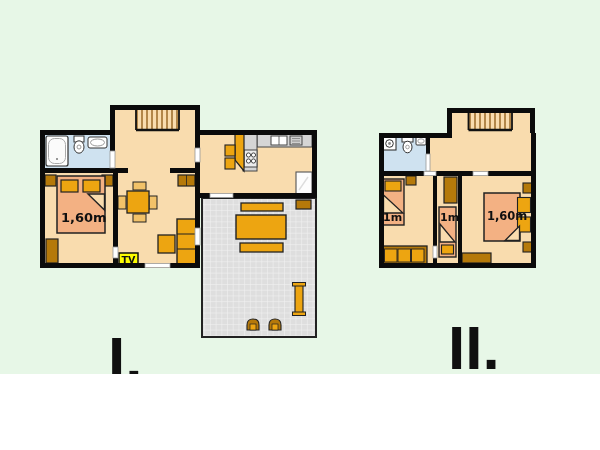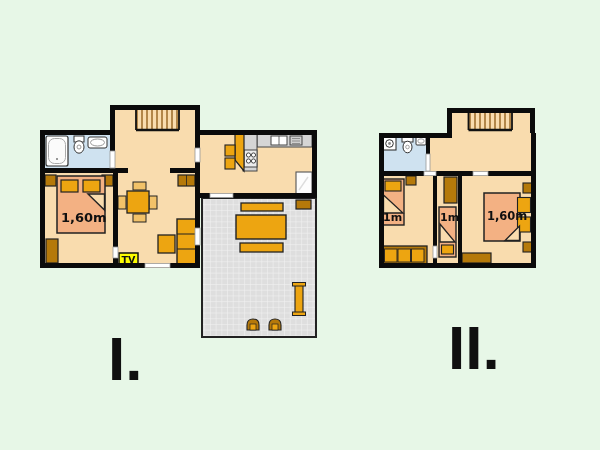--- a/index.html
+++ b/index.html
@@ -1,17 +1,17 @@
 <!DOCTYPE html>
 <html><head>
 <meta charset="utf-8">
 <style>
   html,body{margin:0;padding:0;}
   body{font-family:"Liberation Sans", sans-serif;}
-  .canvas{position:relative;width:600px;height:450px;background:#e7f7e7;overflow:hidden;}
+  .canvas{position:relative;width:600px;height:374px;background:#e7f7e7;overflow:hidden;}
   svg{position:absolute;left:0;top:0;}
   text{font-family:"DejaVu Sans", sans-serif;}
   .numeral{font-family:"Liberation Sans", sans-serif;font-weight:bold;font-size:62px;fill:#101010;}
   .bedlabel{font-weight:bold;fill:#101010;}
   .tvtext{font-weight:bold;font-size:9.5px;fill:#101010;}
 </style>
 </head>
 <body>
 
 <div class="canvas">

